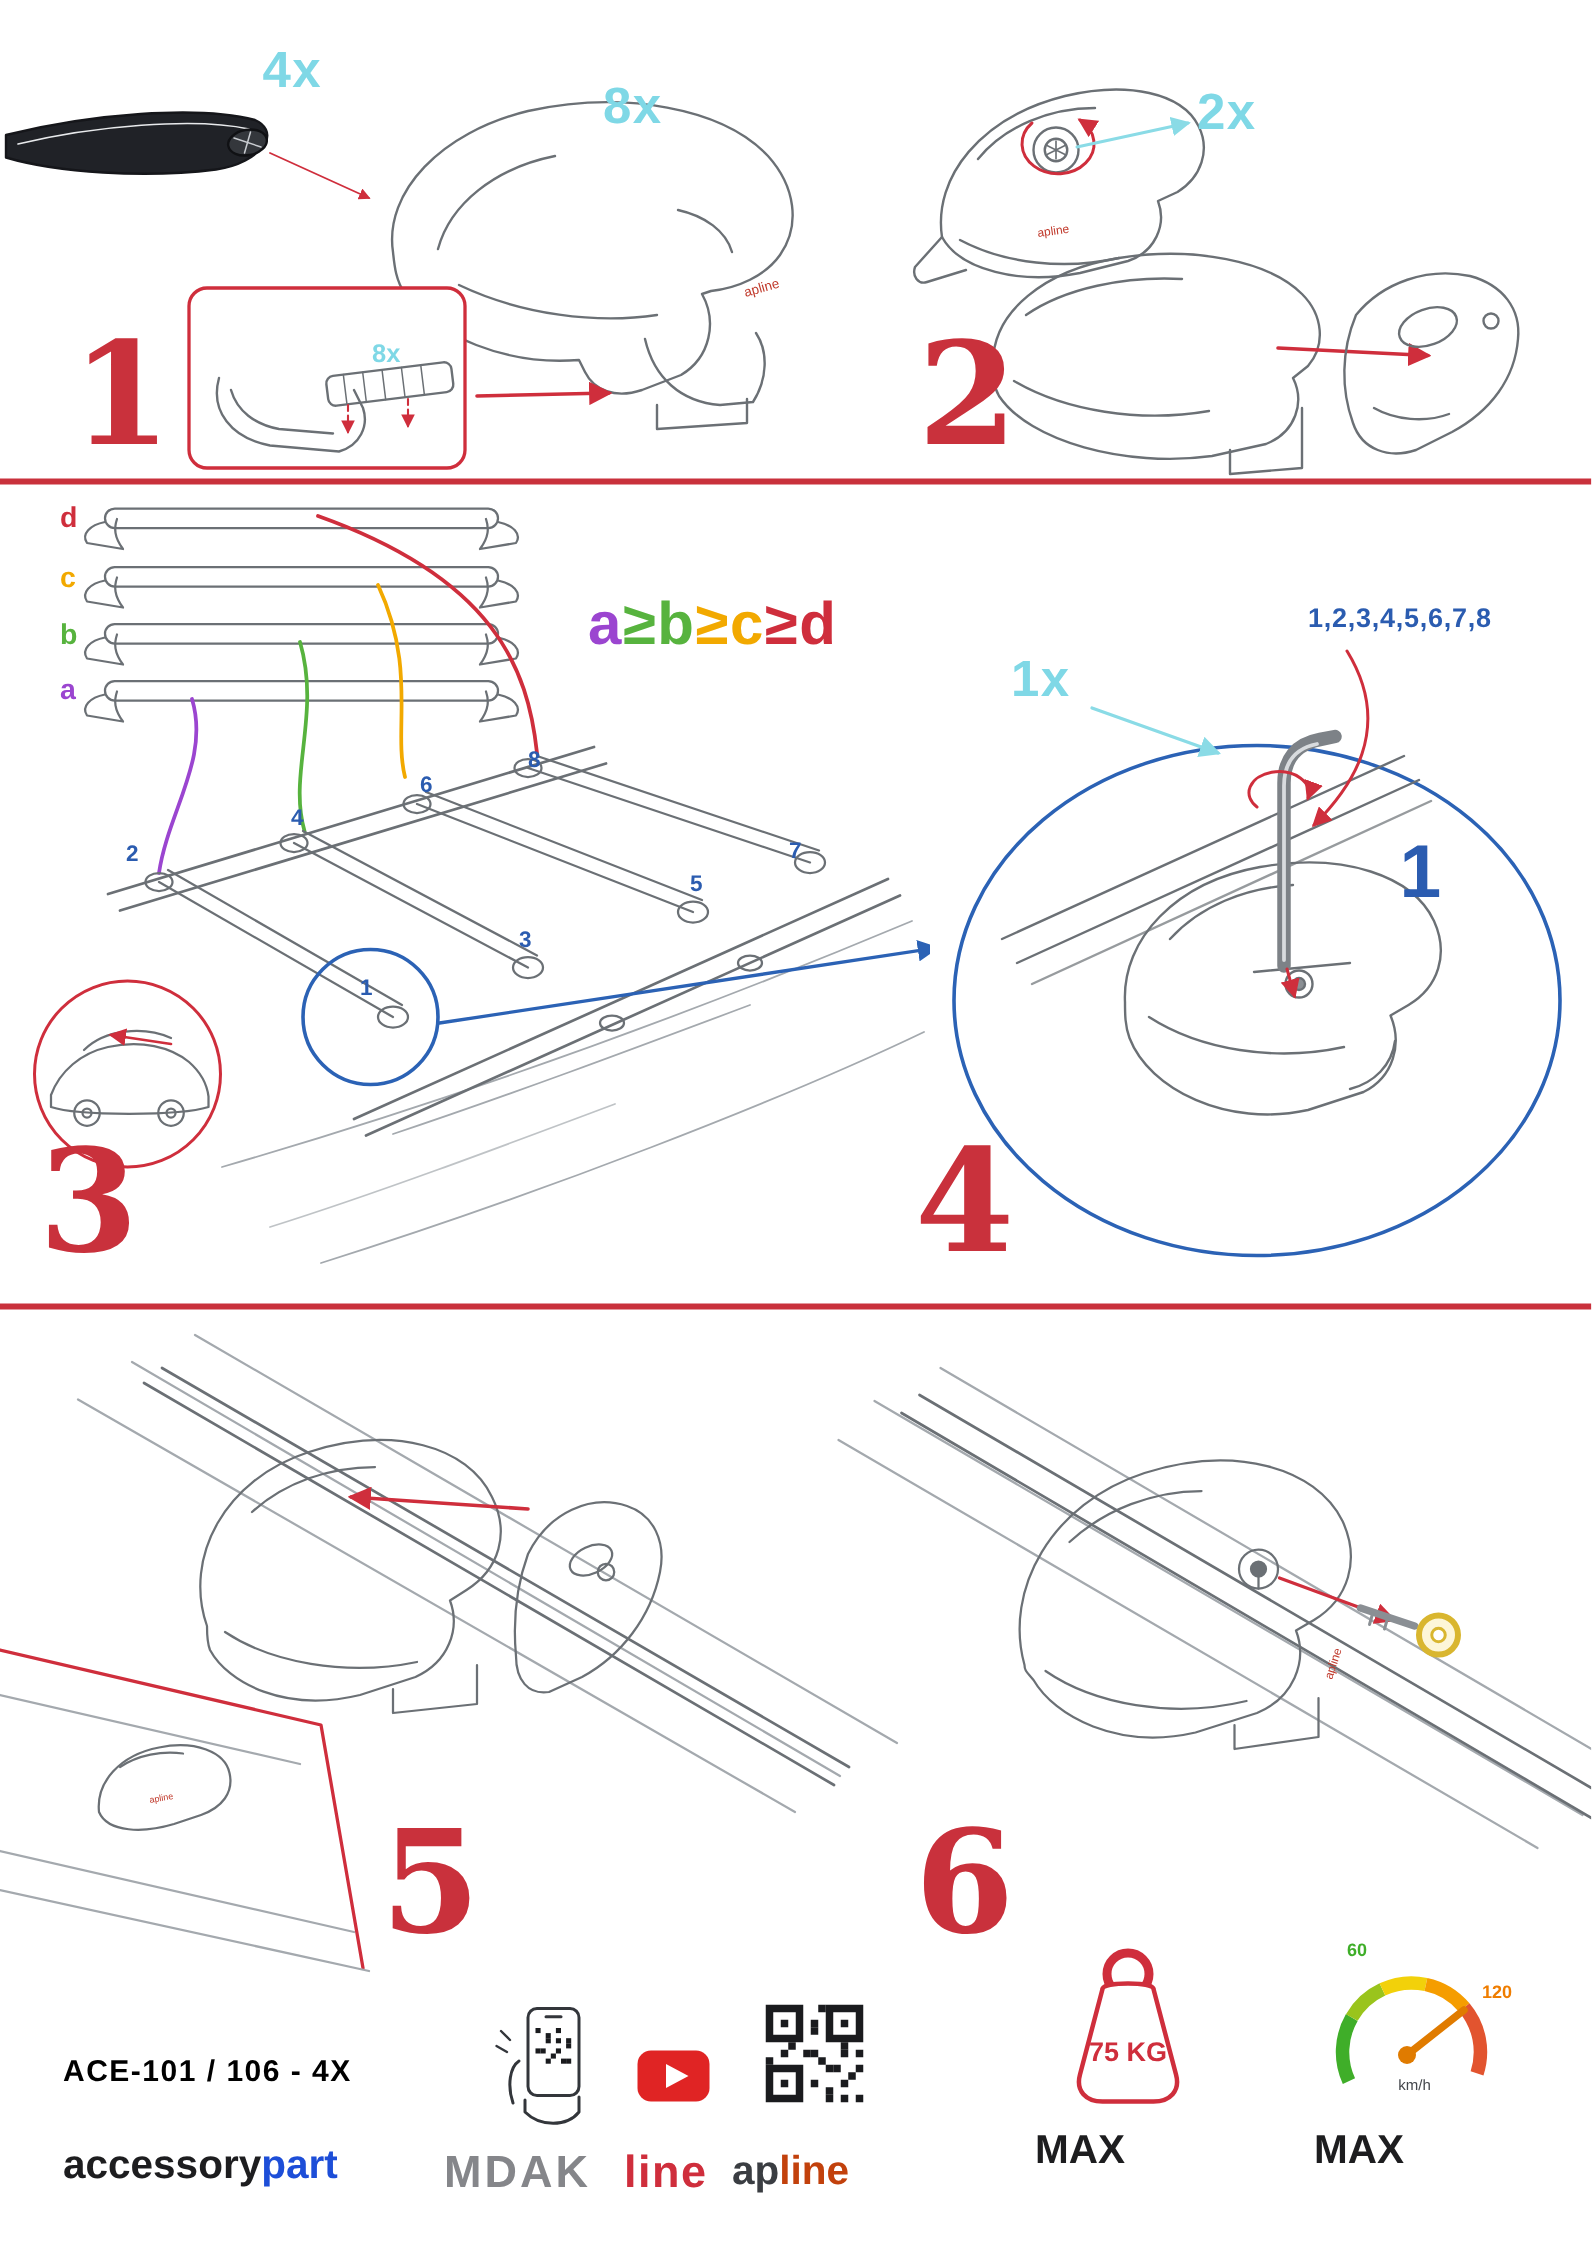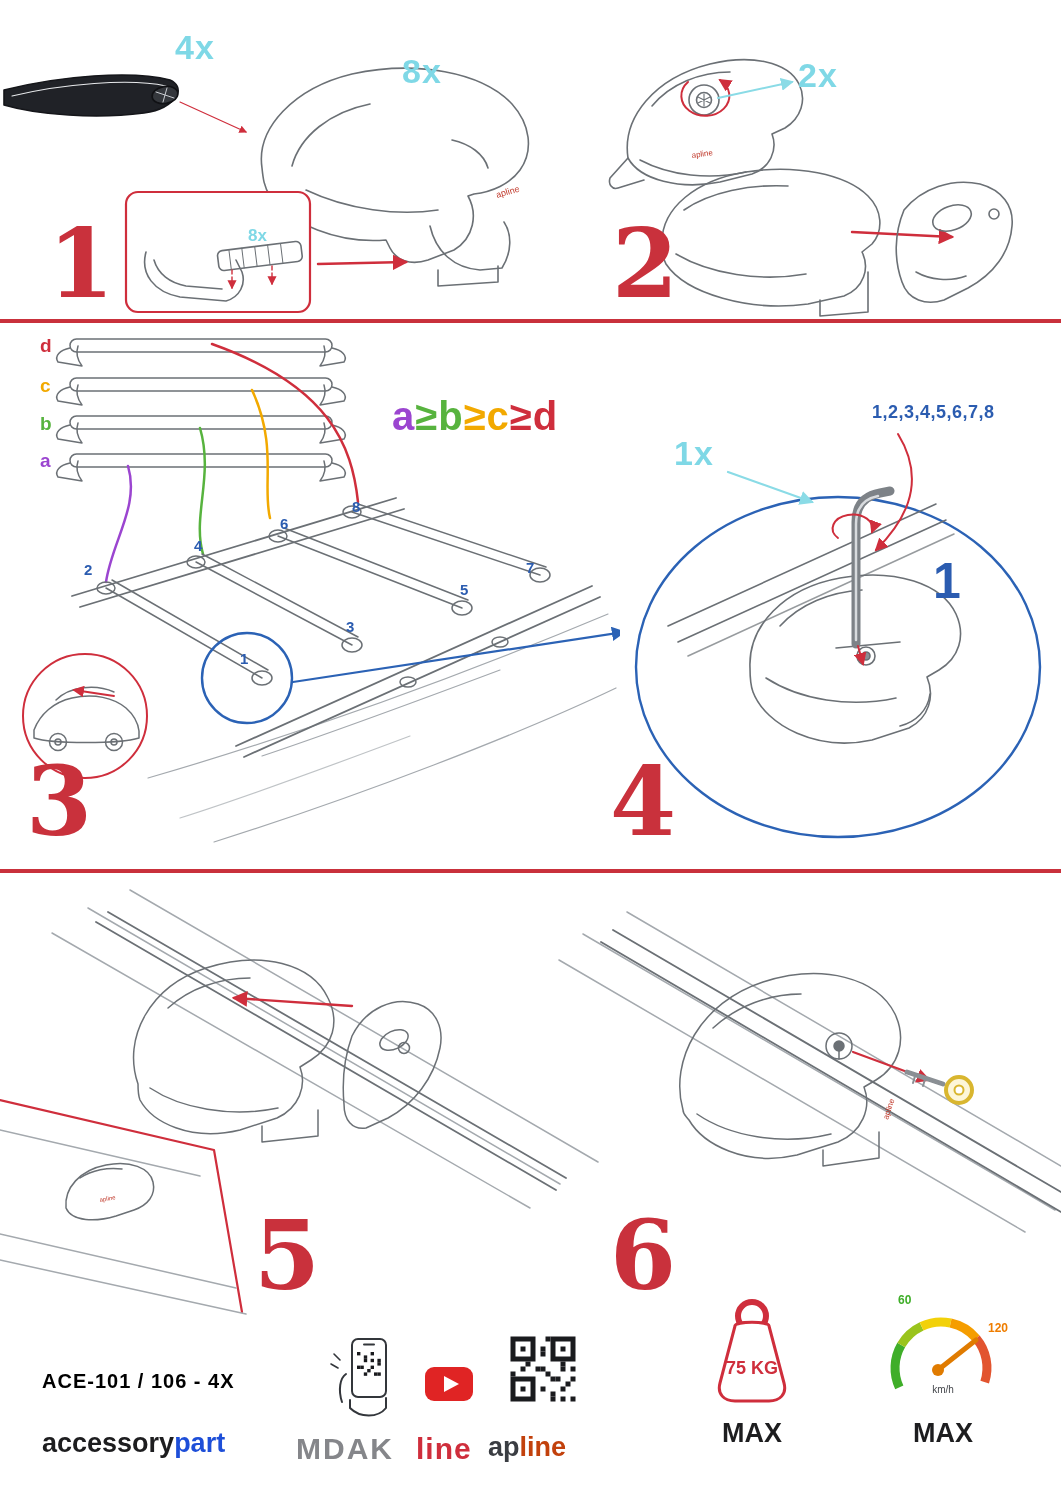--- a/index.html
+++ b/index.html
@@ -16,21 +16,21 @@
   .seq{font-weight:700;font-size:18px;color:#2b5cb0;letter-spacing:.5px}
   .big-one{font-weight:700;font-size:50px;color:#2b5cb0;line-height:1}
   .divider{position:absolute;left:0;width:1061px;height:4px;background:#c9313c}
   .code{font-weight:700;font-size:20px;color:#000000;letter-spacing:1px}
   .brand{font-weight:700;font-size:27px;color:#1d1d1f}
   .brand .red{color:#1d4ed8}
   .partner{font-weight:700;font-size:30px;color:#85868a;letter-spacing:2px}
   .partner.red{color:#cf2e3c;letter-spacing:1px}
   .apline .red{color:#c2410c}
   .apline{color:#3a3d42}
-  .max{font-weight:700;font-size:27px;color:#1d1d1f;text-align:center}
+  .max{font-weight:700;font-size:27px;color:#1d1d1f;}
   svg{display:block}
 </style>
 </head>
 <body>
 
 <svg width="0" height="0" style="position:absolute" aria-hidden="true">
   <defs>
     <marker id="ar" viewBox="0 0 10 10" refX="8.5" refY="5" markerWidth="6.5" markerHeight="6.5" orient="auto">
         <path d="M0,0 L10,5 L0,10 Z" fill="#cf2e3c"></path>
       </marker>

